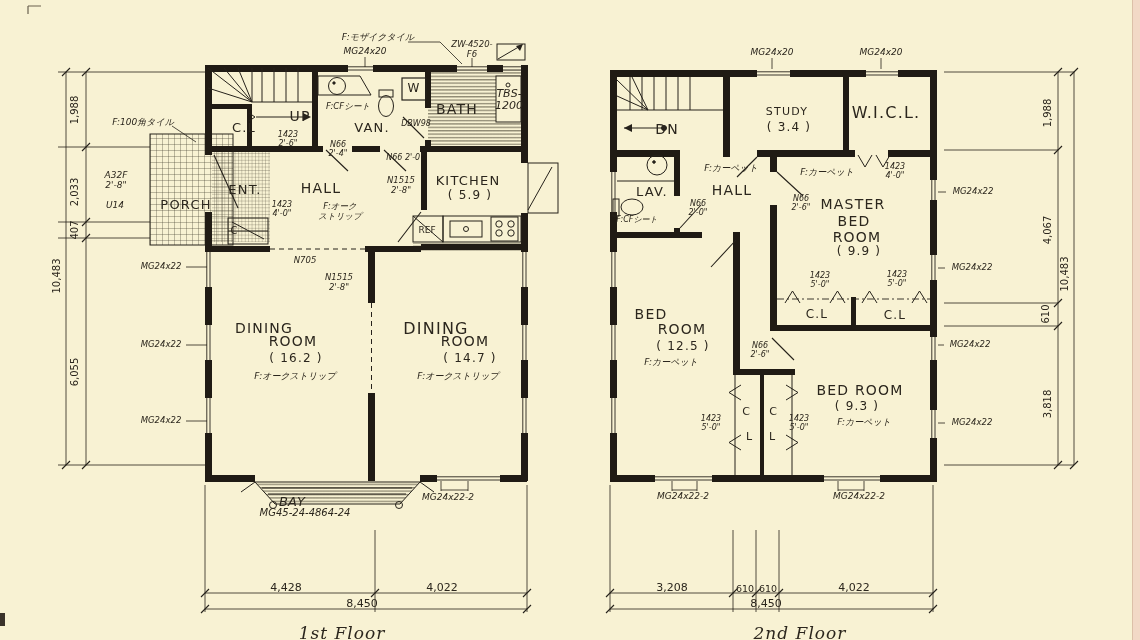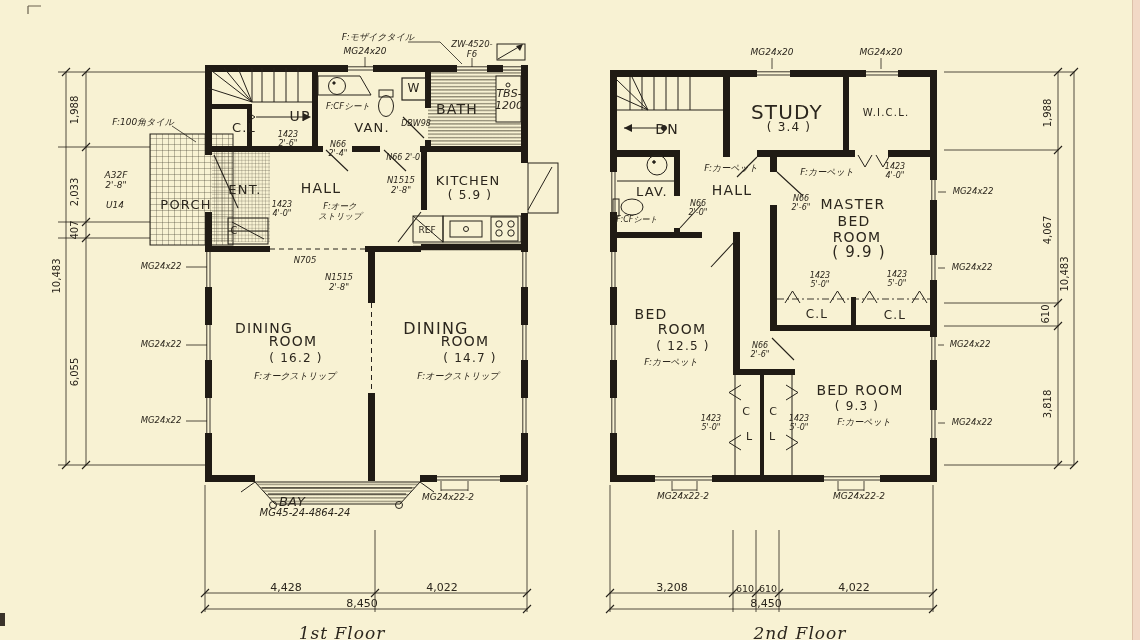--- a/index.html
+++ b/index.html
@@ -277,38 +277,38 @@
       <div class="lbl" style="left: 75px; top: 192px; font-size: 10px; transform: translate(-50%, -50%) rotate(-90deg);">2,033</div>
       <div class="lbl" style="left: 75px; top: 230px; font-size: 10px; transform: translate(-50%, -50%) rotate(-90deg);">407</div>
       <div class="lbl" style="left: 75px; top: 372px; font-size: 10px; transform: translate(-50%, -50%) rotate(-90deg);">6,055</div>
       <div class="lbl" style="left: 57px; top: 276px; font-size: 10px; transform: translate(-50%, -50%) rotate(-90deg);">10,483</div>
       <div class="lbl title" style="left: 342px; top: 634px; font-size: 17px; transform: translate(-50%, -50%);">1st Floor</div>
     </div>
 <div class="layer" id="labels-f2">
       <div class="lbl it" style="left: 772px; top: 52px; font-size: 9px; transform: translate(-50%, -50%);">MG24x20</div>
       <div class="lbl it" style="left: 881px; top: 52px; font-size: 9px; transform: translate(-50%, -50%);">MG24x20</div>
       <div class="lbl" style="left: 667px; top: 130px; font-size: 14px; letter-spacing: 1.2px; transform: translate(-50%, -50%);">DN</div>
-      <div class="lbl" style="left: 787px; top: 112px; font-size: 20px; letter-spacing: 1.2px; transform: translate(-50%, -50%);">STUDY</div>
+      <div class="lbl" style="left: 787px; top: 112px; font-size: 11px; letter-spacing: 1.2px; transform: translate(-50%, -50%);">STUDY</div>
       <div class="lbl" style="left: 789px; top: 128px; font-size: 12px; letter-spacing: 1.2px; transform: translate(-50%, -50%);">( 3.4 )</div>
-      <div class="lbl" style="left: 886px; top: 113px; font-size: 10px; letter-spacing: 1.2px; transform: translate(-50%, -50%);">W.I.C.L.</div>
+      <div class="lbl" style="left: 886px; top: 113px; font-size: 16px; letter-spacing: 1.2px; transform: translate(-50%, -50%);">W.I.C.L.</div>
       <div class="lbl" style="left: 652px; top: 192px; font-size: 13px; letter-spacing: 1.2px; transform: translate(-50%, -50%);">LAV.</div>
       <div class="lbl it" style="left: 637px; top: 220px; font-size: 8px; transform: translate(-50%, -50%);">F:CFシート</div>
       <div class="lbl it" style="left: 731px; top: 168px; font-size: 9px; transform: translate(-50%, -50%);">F:カーペット</div>
       <div class="lbl" style="left: 732px; top: 191px; font-size: 14px; letter-spacing: 1.2px; transform: translate(-50%, -50%);">HALL</div>
       <div class="lbl it" style="left: 698px; top: 209px; font-size: 8px; transform: translate(-50%, -50%);">N66
 2'-0"</div>
       <div class="lbl it" style="left: 827px; top: 172px; font-size: 9px; transform: translate(-50%, -50%);">F:カーペット</div>
       <div class="lbl it" style="left: 801px; top: 204px; font-size: 8px; transform: translate(-50%, -50%);">N66
 2'-6"</div>
       <div class="lbl it" style="left: 895px; top: 172px; font-size: 8px; transform: translate(-50%, -50%);">1423
 4'-0"</div>
       <div class="lbl" style="left: 853px; top: 205px; font-size: 14px; letter-spacing: 1.2px; transform: translate(-50%, -50%);">MASTER</div>
       <div class="lbl" style="left: 854px; top: 222px; font-size: 14px; letter-spacing: 1.2px; transform: translate(-50%, -50%);">BED</div>
       <div class="lbl" style="left: 857px; top: 238px; font-size: 14px; letter-spacing: 1.2px; transform: translate(-50%, -50%);">ROOM</div>
-      <div class="lbl" style="left: 859px; top: 252px; font-size: 15px; letter-spacing: 1.2px; transform: translate(-50%, -50%); text-align: right;">( 9.9 )</div>
+      <div class="lbl" style="left: 859px; top: 252px; font-size: 12px; letter-spacing: 1.2px; transform: translate(-50%, -50%); text-align: right;">( 9.9 )</div>
       <div class="lbl it" style="left: 820px; top: 281px; font-size: 8px; transform: translate(-50%, -50%);">1423
 5'-0"</div>
       <div class="lbl it" style="left: 897px; top: 280px; font-size: 8px; transform: translate(-50%, -50%);">1423
 5'-0"</div>
       <div class="lbl" style="left: 817px; top: 315px; font-size: 12px; letter-spacing: 1.2px; transform: translate(-50%, -50%);">C.L</div>
       <div class="lbl" style="left: 895px; top: 316px; font-size: 12px; letter-spacing: 1.2px; transform: translate(-50%, -50%);">C.L</div>
       <div class="lbl it" style="left: 973px; top: 192px; font-size: 8.5px; transform: translate(-50%, -50%);">MG24x22</div>
       <div class="lbl it" style="left: 972px; top: 268px; font-size: 8.5px; transform: translate(-50%, -50%);">MG24x22</div>
       <div class="lbl it" style="left: 970px; top: 345px; font-size: 8.5px; transform: translate(-50%, -50%);">MG24x22</div>
       <div class="lbl it" style="left: 972px; top: 423px; font-size: 8.5px; transform: translate(-50%, -50%);">MG24x22</div>

